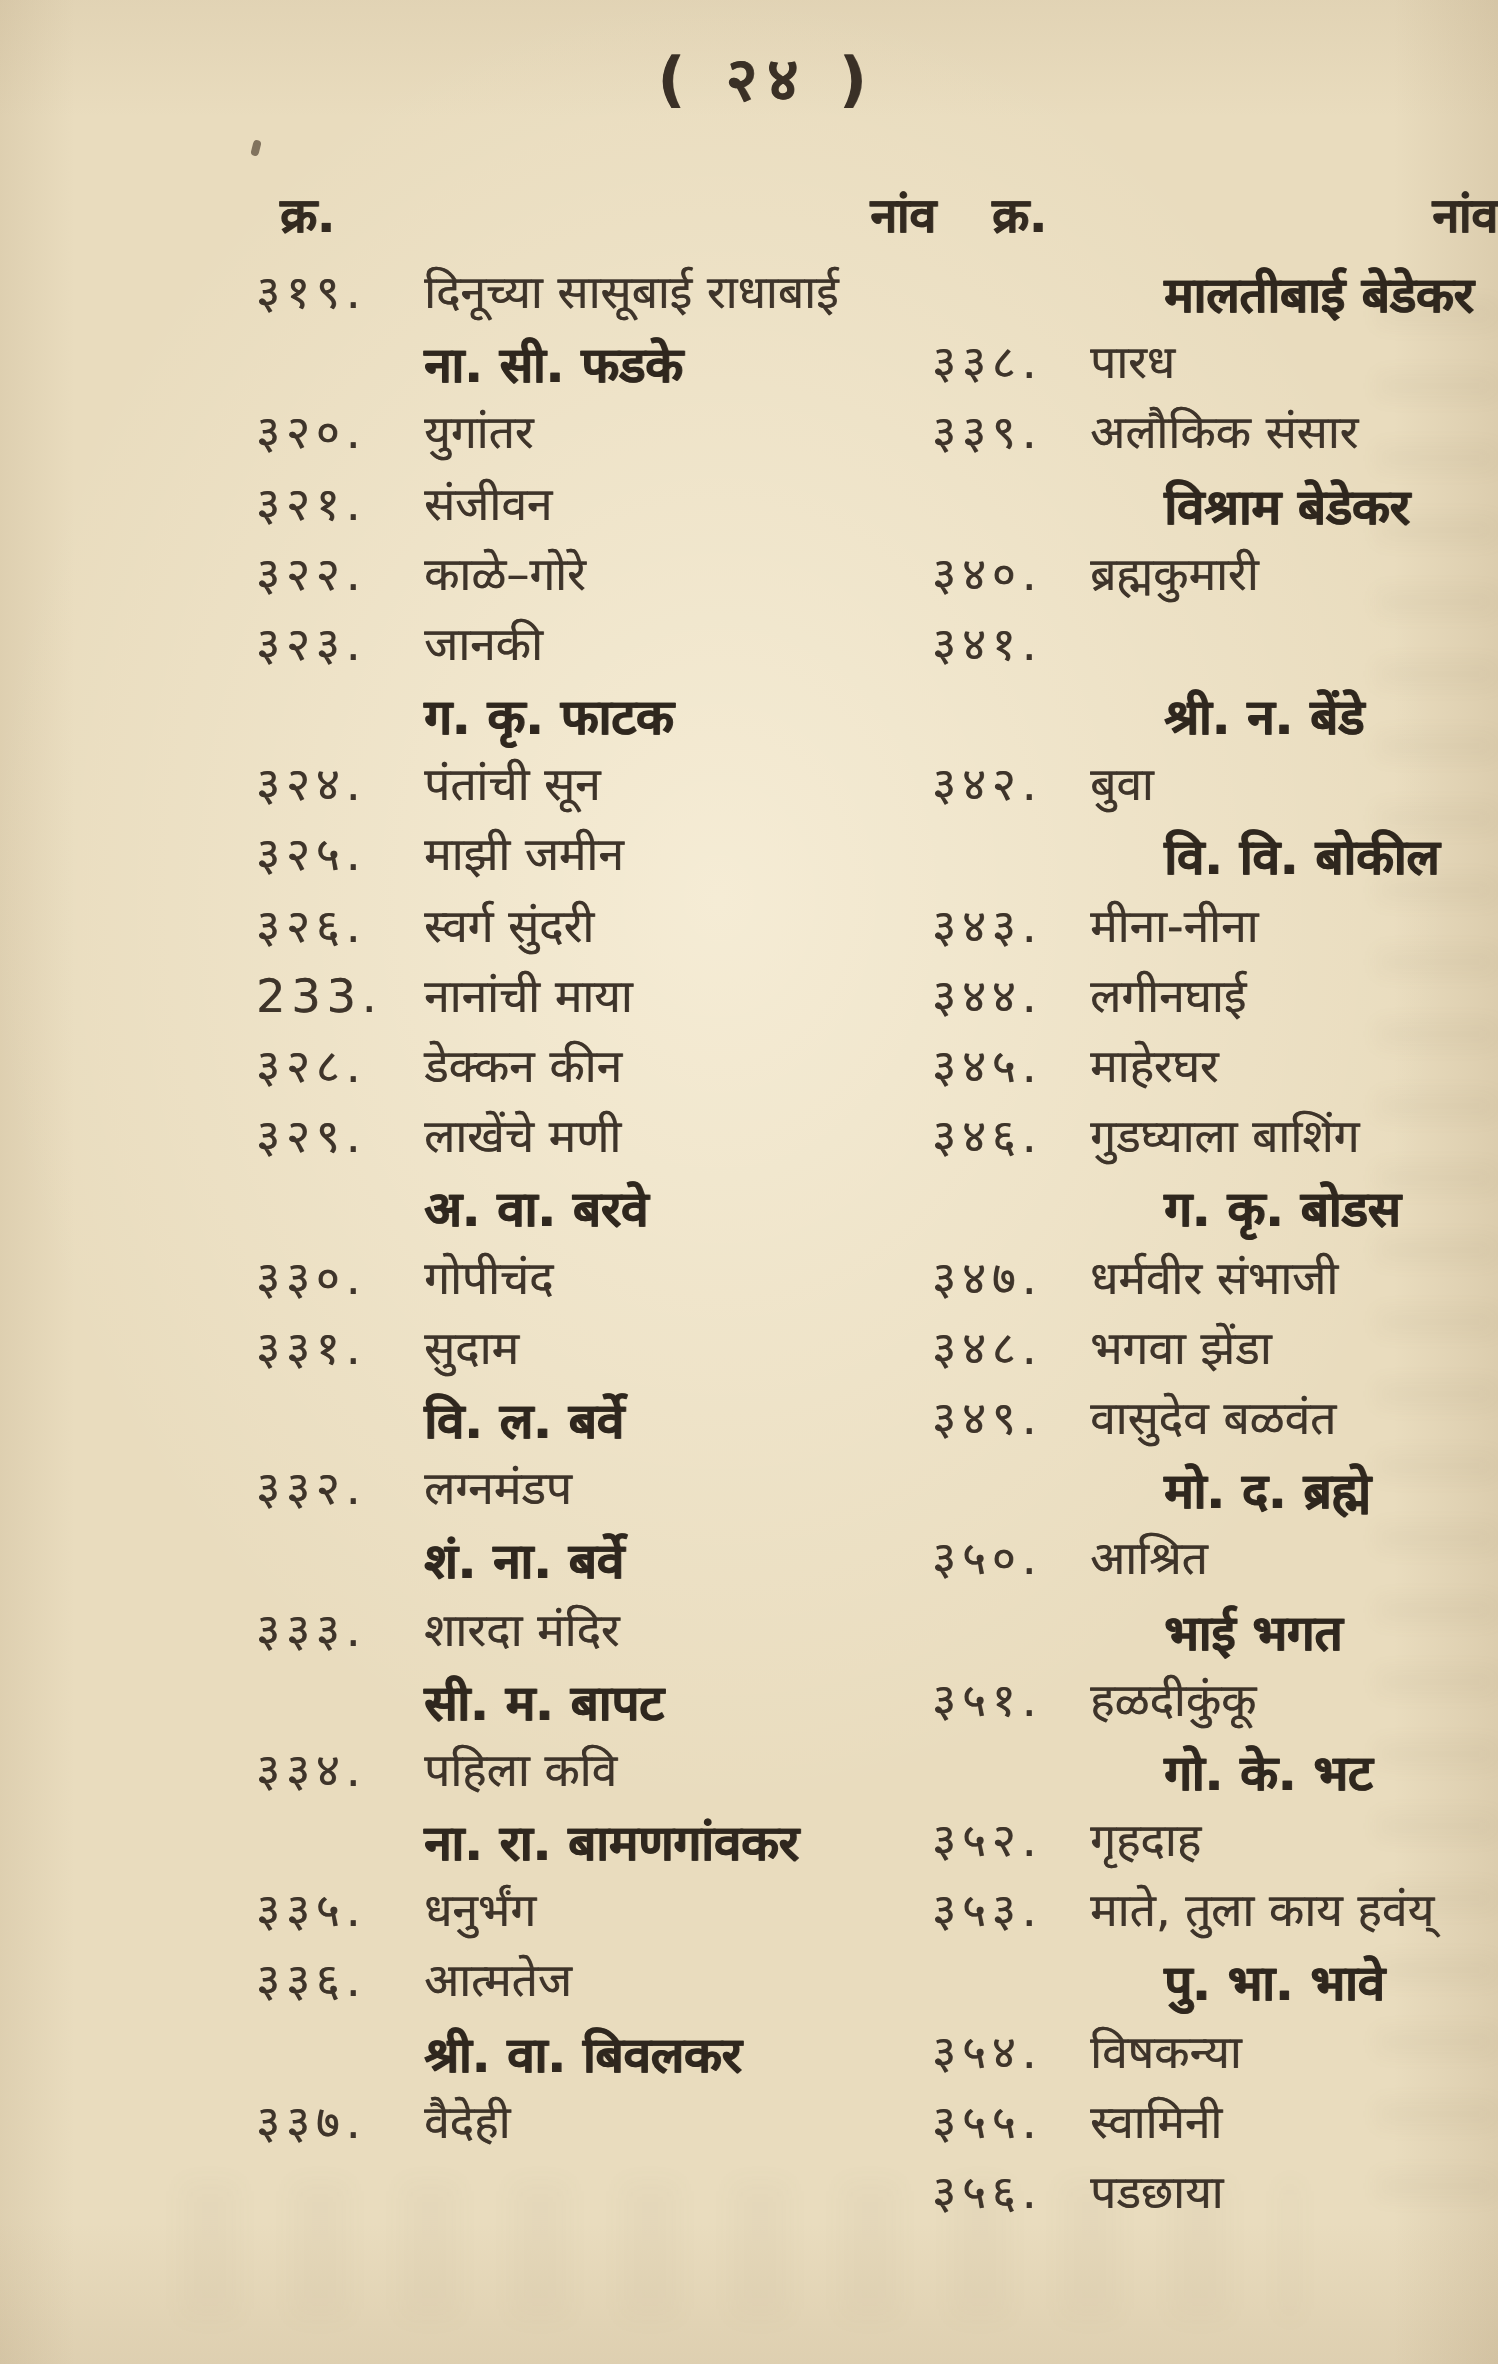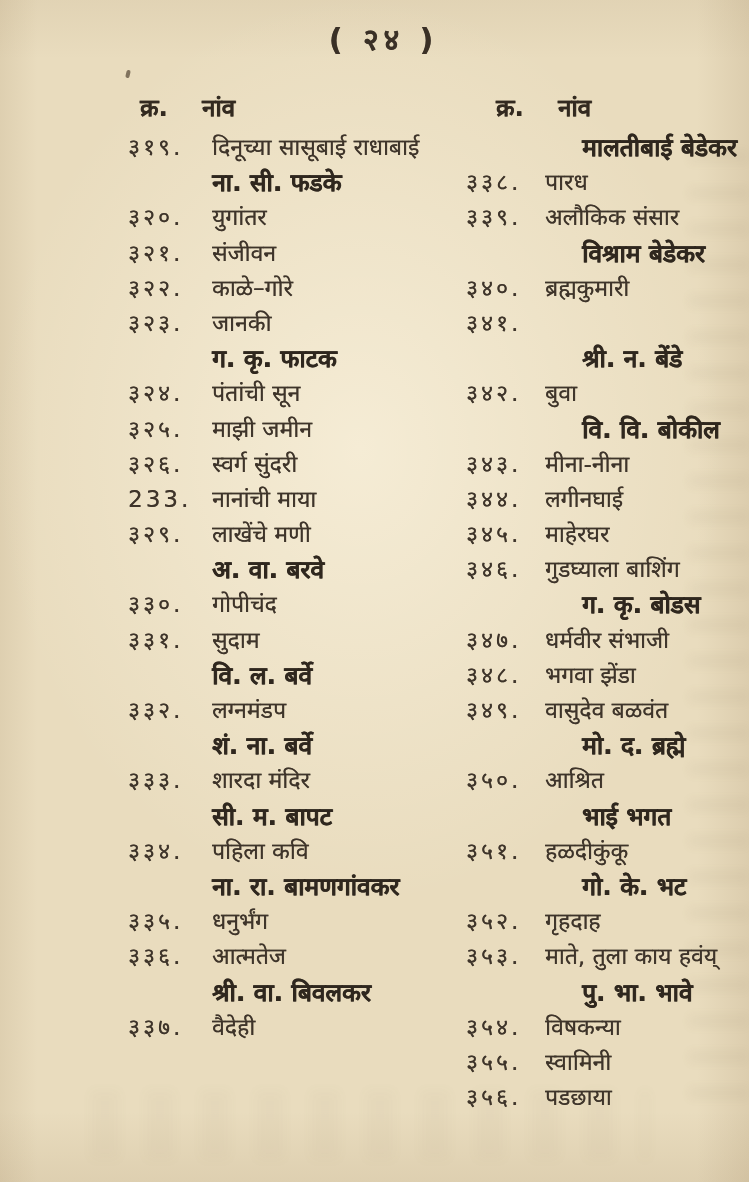--- a/index.html
+++ b/index.html
@@ -27,27 +27,28 @@
   }
   .col{position:absolute;top:90px;}
   .col-left{left:128px;width:340px;}
   .col-right{left:466px;width:283px;}
   .col-header{
     height:40px;display:flex;align-items:flex-start;
     font-weight:bold;font-size:24px;
     color:#332a20;
     text-shadow:0.35px 0 0 rgba(51,42,32,0.85);
     white-space:nowrap;
+    justify-content:space-between;
   }
   .col-left  .col-header{padding-left:12px;}
   .col-right .col-header{padding-left:30px;}
   .col-header .hdr-no{display:inline-block;min-width:62px;}
   .row{
     height:35.2px;line-height:35.2px;
-    display:flex;align-items:center;
+    display:flex;align-items:flex-end;
     font-size:23px;white-space:nowrap;
     text-shadow:0.25px 0 0 rgba(62,52,42,0.75);
   }
   .row .num{
     display:inline-block;flex:0 0 auto;
     letter-spacing:3px;
   }
   .col-left  .row .num{width:84px;}
   .col-right .row .num{width:79px;}
   .row .title{display:inline-block;}
@@ -128,20 +129,24 @@
       </div>
       <div class="row">
         <span class="num">३२६.</span>
         <span class="title">स्वर्ग सुंदरी</span>
       </div>
       <div class="row">
         <span class="num">233.</span>
         <span class="title">नानांची माया</span>
       </div>
       <div class="row">
+        <span class="num">३२८.</span>
+        <span class="title">डेक्कन कीन</span>
+      </div>
+      <div class="row">
         <span class="num">३२९.</span>
         <span class="title">लाखेंचे मणी</span>
       </div>
       <div class="row heading">
         <span class="author">अ. वा. बरवे</span>
       </div>
       <div class="row">
         <span class="num">३३०.</span>
         <span class="title">गोपीचंद</span>
       </div>

